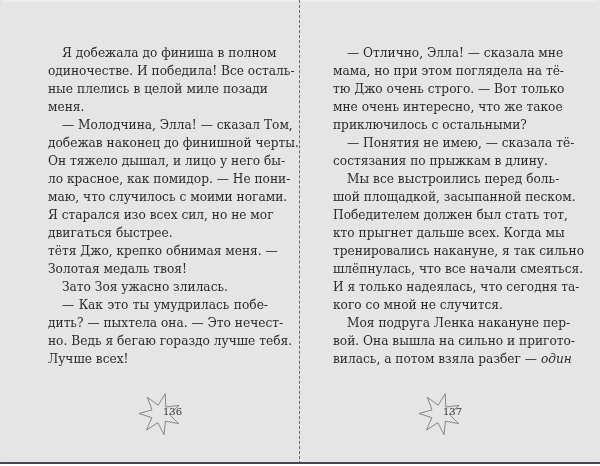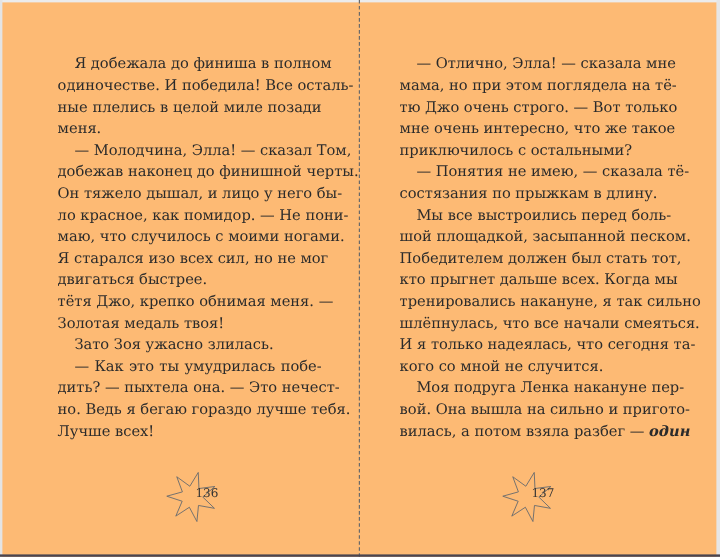--- a/index.html
+++ b/index.html
@@ -1,29 +1,29 @@
 <!DOCTYPE html>
 <html><head>
 <meta charset="utf-8">
 <style>
   html, body { margin:0; padding:0; }
   body { width:600px; height:466px; background:#ffffff; position:relative; overflow:hidden; font-family:"DejaVu Serif", serif; }
-  .frame { position:absolute; left:0; top:0; width:600px; height:464px; background:#fdba74; }
+  .frame { position:absolute; left:0; top:0; width:600px; height:464px; background:#e5e5e5; }
   .edge-left { position:absolute; left:0; top:0; width:2px; height:464px; background:#e4e4e4; }
   .edge-right { position:absolute; right:0; top:0; width:3px; height:464px; background:#e6e6e6; }
   .edge-top { position:absolute; left:0; top:0; width:600px; height:2px; background:#ececec; }
   .bottom-bar { position:absolute; left:0; bottom:0; width:600px; height:2px; background:#4a4550; }
   .divider { position:absolute; left:299px; top:0; height:464px; border-left:1px dashed #6a6a6a; }
   .page { position:absolute; top:44px; }
   .page.left { left:48px; width:220px; }
   .page.right { left:333px; width:219px; }
   .line { display:block; height:18px; line-height:18px; font-size:12.2px; color:#2b2b2b; text-align:justify; text-align-last:justify; white-space:nowrap; overflow:visible; }
   .line.last { text-align-last:left; }
   .line.indent { text-indent:14px; }
-  .line b { font-style:italic; font-weight:bold; }
+  .line b { font-style:italic; font-weight:normal; }
   .star { position:absolute; width:44px; height:44px; }
   .star svg { position:absolute; left:0; top:0; }
   .star .num { position:absolute; left:0; top:14px; width:44px; text-align:right; font-size:10px; color:#333; font-family:"DejaVu Serif", serif; }
 </style>
 </head>
 <body>
 
 <div class="frame">
   <div class="edge-top"></div>
   <div class="edge-left"></div>

